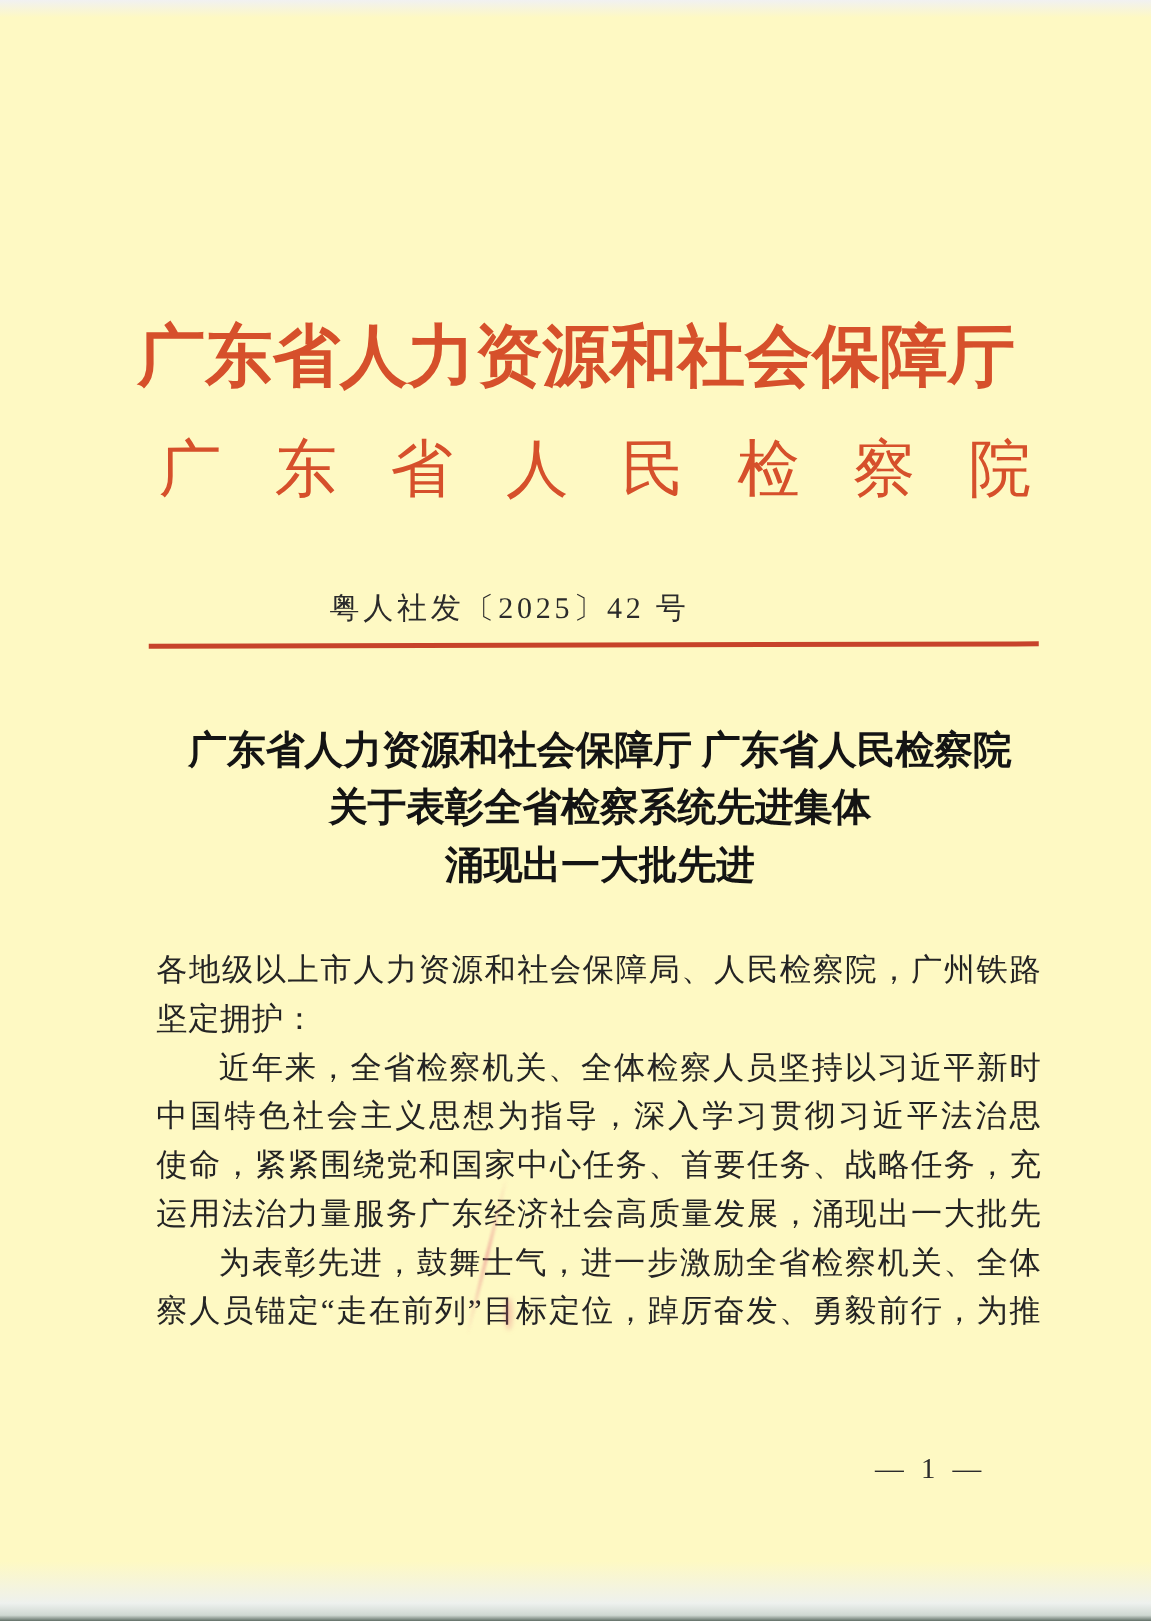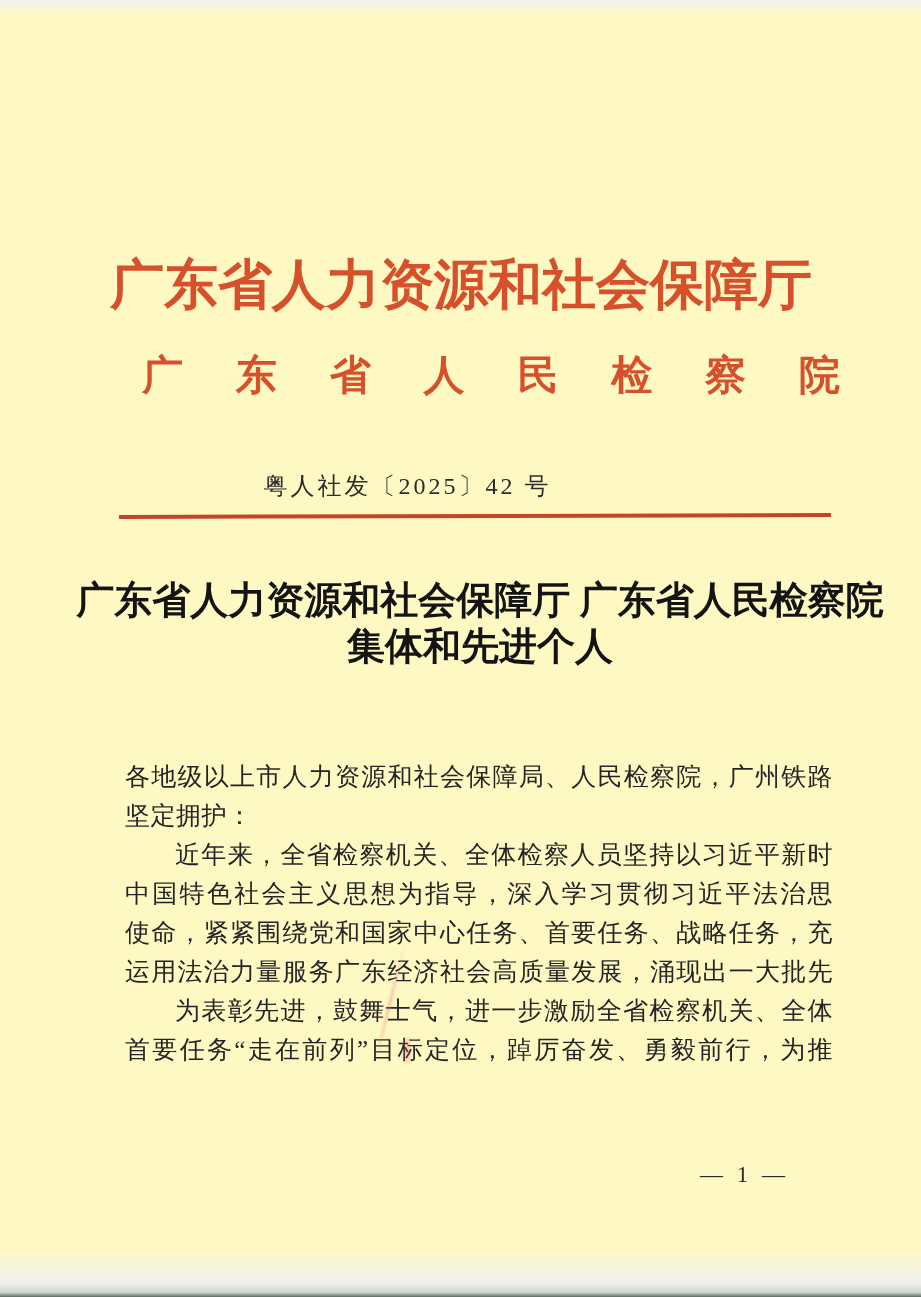--- a/index.html
+++ b/index.html
@@ -22,40 +22,40 @@
     background: linear-gradient(rgba(255,255,255,0) 0%, #eef1ee 70%, #cfd8d2 90%, #5d6c63 100%);
   }
   
   .header-line1 {
     position: absolute; top: 246px; left: 106px; width: 710px;
     font-size: 54px; font-weight: bold; line-height: 78px;
     color: var(--accent, #d6502b);
     text-align: center; white-space: nowrap;
   }
   .header-line2 {
-    position: absolute; top: 336px; left: 142px; width: 698px;
-    font-size: 41px; font-weight: bold; line-height: 78px;
+    position: absolute; top: 336px; left: 127px; width: 698px;
+    font-size: 50px; font-weight: normal; line-height: 78px;
     color: var(--accent, #d6502b);
     text-align: justify; text-align-last: justify;
   }
   .doc-number {
     position: absolute; top: 470px; left: 0; width: 783px;
     padding-left: 32px; box-sizing: border-box;
     font-size: 24px; letter-spacing: 3px; color: #2b2b2b;
     text-align: center; white-space: nowrap;
   }
   .red-rule {
     position: absolute; top: 514px; left: 119px; width: 712px; height: 4px;
     background: var(--rule, #c7432a);
     transform: rotate(-0.15deg);
   }
   .doc-title {
     position: absolute; top: 577px; left: 40px; width: 880px;
     text-align: center; font-weight: bold; color: #141414;
-    font-size: 38px; line-height: 46px;
+    font-size: 31px; line-height: 46px;
   }
   .doc-title .t-line { white-space: nowrap; height: 46px; overflow: hidden; }
   .body-block {
     position: absolute; top: 757px; left: 125px; width: 708px;
     font-size: 25px; line-height: 39px; color: #242424;
   }
   .bl { height: 39px; overflow: hidden; white-space: nowrap; letter-spacing: 0.5px; }
   .bl.j { text-align: justify; text-align-last: justify; white-space: normal; }
   .bl.indent { text-indent: 2em; }
   .page-number {
@@ -83,32 +83,33 @@
   <div class="header-line1">广东省人力资源和社会保障厅</div>
 
   <div class="header-line2">广 东 省 人 民 检 察 院</div>
 
   <div class="doc-number">粤人社发〔2025〕42 号</div>
 
   <div class="red-rule"></div>
 
   <div class="doc-title">
     <div class="t-line">广东省人力资源和社会保障厅 广东省人民检察院</div>
-    <div class="t-line">集体和先进个人</div>
+    <div class="t-line">关于表彰全省检察系统先进集体</div>
+    <div class="t-line">涌现出一大批先进</div>
   </div>
 
   <div class="body-block">
     <div class="bl j">各地级以上市人力资源和社会保障局、人民检察院，广州铁路运</div>
     <div class="bl">坚定拥护：</div>
     <div class="bl j indent">近年来，全省检察机关、全体检察人员坚持以习近平新时代</div>
     <div class="bl j">中国特色社会主义思想为指导，深入学习贯彻习近平法治思想，</div>
     <div class="bl j">使命，紧紧围绕党和国家中心任务、首要任务、战略任务，充分</div>
     <div class="bl j">运用法治力量服务广东经济社会高质量发展，涌现出一大批先进</div>
     <div class="bl j indent">为表彰先进，鼓舞士气，进一步激励全省检察机关、全体检</div>
-    <div class="bl j">首要任务“走在前列”目标定位，踔厉奋发、勇毅前行，为推</div>
+    <div class="bl j">察人员锚定“走在前列”目标定位，踔厉奋发、勇毅前行，为推</div>
   </div>
 
   <div class="page-number">— 1 —</div>
 
   <div class="artifact-streak"></div>
   <div class="artifact-dot"></div>
 
   <div class="bottom-edge"></div>
 
 </div>

